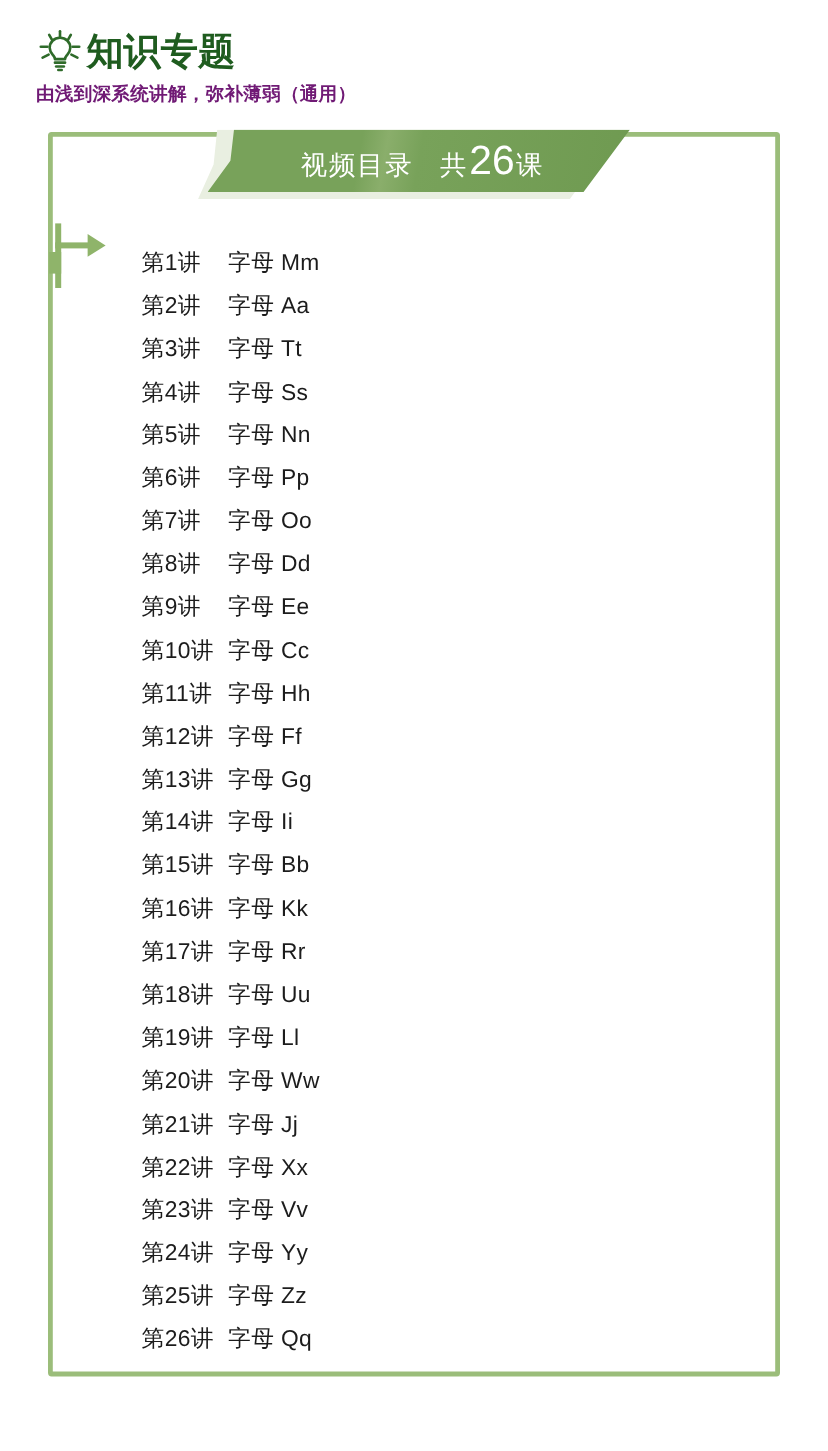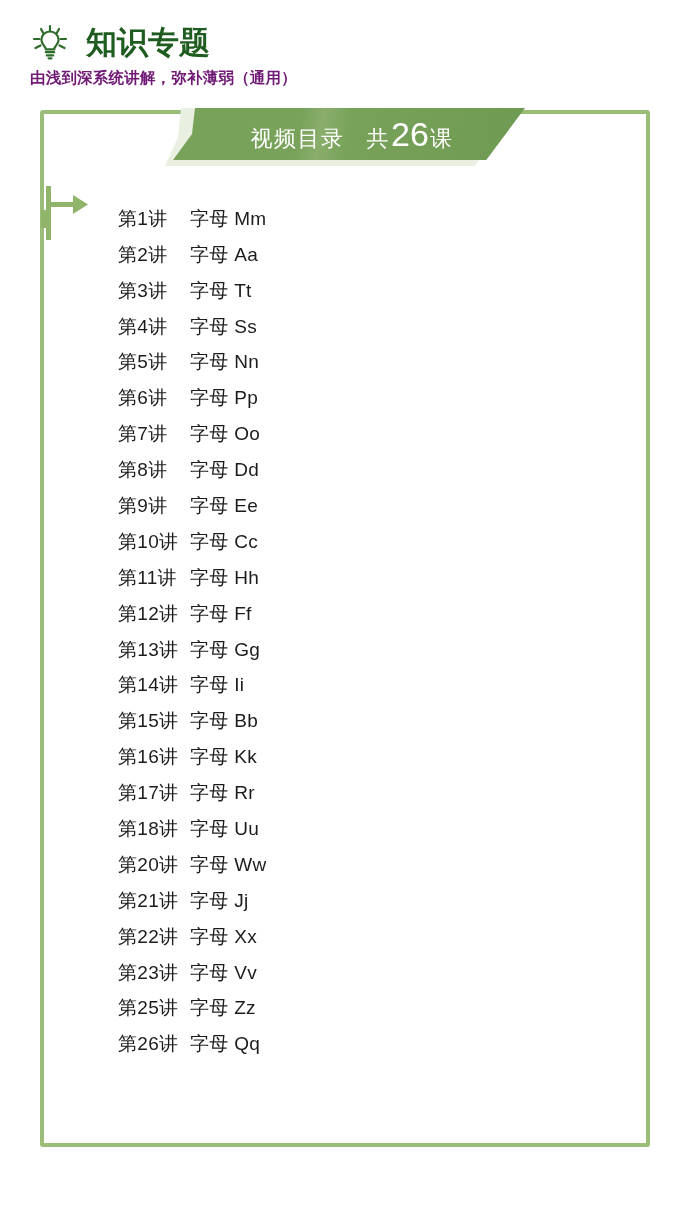--- a/index.html
+++ b/index.html
@@ -32,21 +32,21 @@
     height: 40px;
     flex: 0 0 40px;
     display: block;
   }
   #main-title {
     font-size: 31px;
     font-weight: bold;
     color: #1f5c1f;
     letter-spacing: 0px;
     line-height: 1;
-    margin-left: 16px;
+    margin-left: 2px;
     white-space: nowrap;
   }
   #subtitle {
     margin-top: 4px;
     font-size: 15.5px;
     font-weight: bold;
     color: #701a75;
     letter-spacing: 0.2px;
     white-space: nowrap;
   }
@@ -266,36 +266,44 @@
     </div>
     <div class="lesson-row">
       <span class="lesson-index">第17讲</span>
       <span class="lesson-title">字母 Rr</span>
     </div>
     <div class="lesson-row">
       <span class="lesson-index">第18讲</span>
       <span class="lesson-title">字母 Uu</span>
     </div>
     <div class="lesson-row">
+      <span class="lesson-index">第19讲</span>
+      <span class="lesson-title">字母 Ll</span>
+    </div>
+    <div class="lesson-row">
       <span class="lesson-index">第20讲</span>
       <span class="lesson-title">字母 Ww</span>
     </div>
     <div class="lesson-row">
       <span class="lesson-index">第21讲</span>
       <span class="lesson-title">字母 Jj</span>
     </div>
     <div class="lesson-row">
       <span class="lesson-index">第22讲</span>
       <span class="lesson-title">字母 Xx</span>
     </div>
     <div class="lesson-row">
       <span class="lesson-index">第23讲</span>
       <span class="lesson-title">字母 Vv</span>
     </div>
     <div class="lesson-row">
+      <span class="lesson-index">第24讲</span>
+      <span class="lesson-title">字母 Yy</span>
+    </div>
+    <div class="lesson-row">
       <span class="lesson-index">第25讲</span>
       <span class="lesson-title">字母 Zz</span>
     </div>
     <div class="lesson-row">
       <span class="lesson-index">第26讲</span>
       <span class="lesson-title">字母 Qq</span>
     </div>
   </div>
 
 </body></html>

